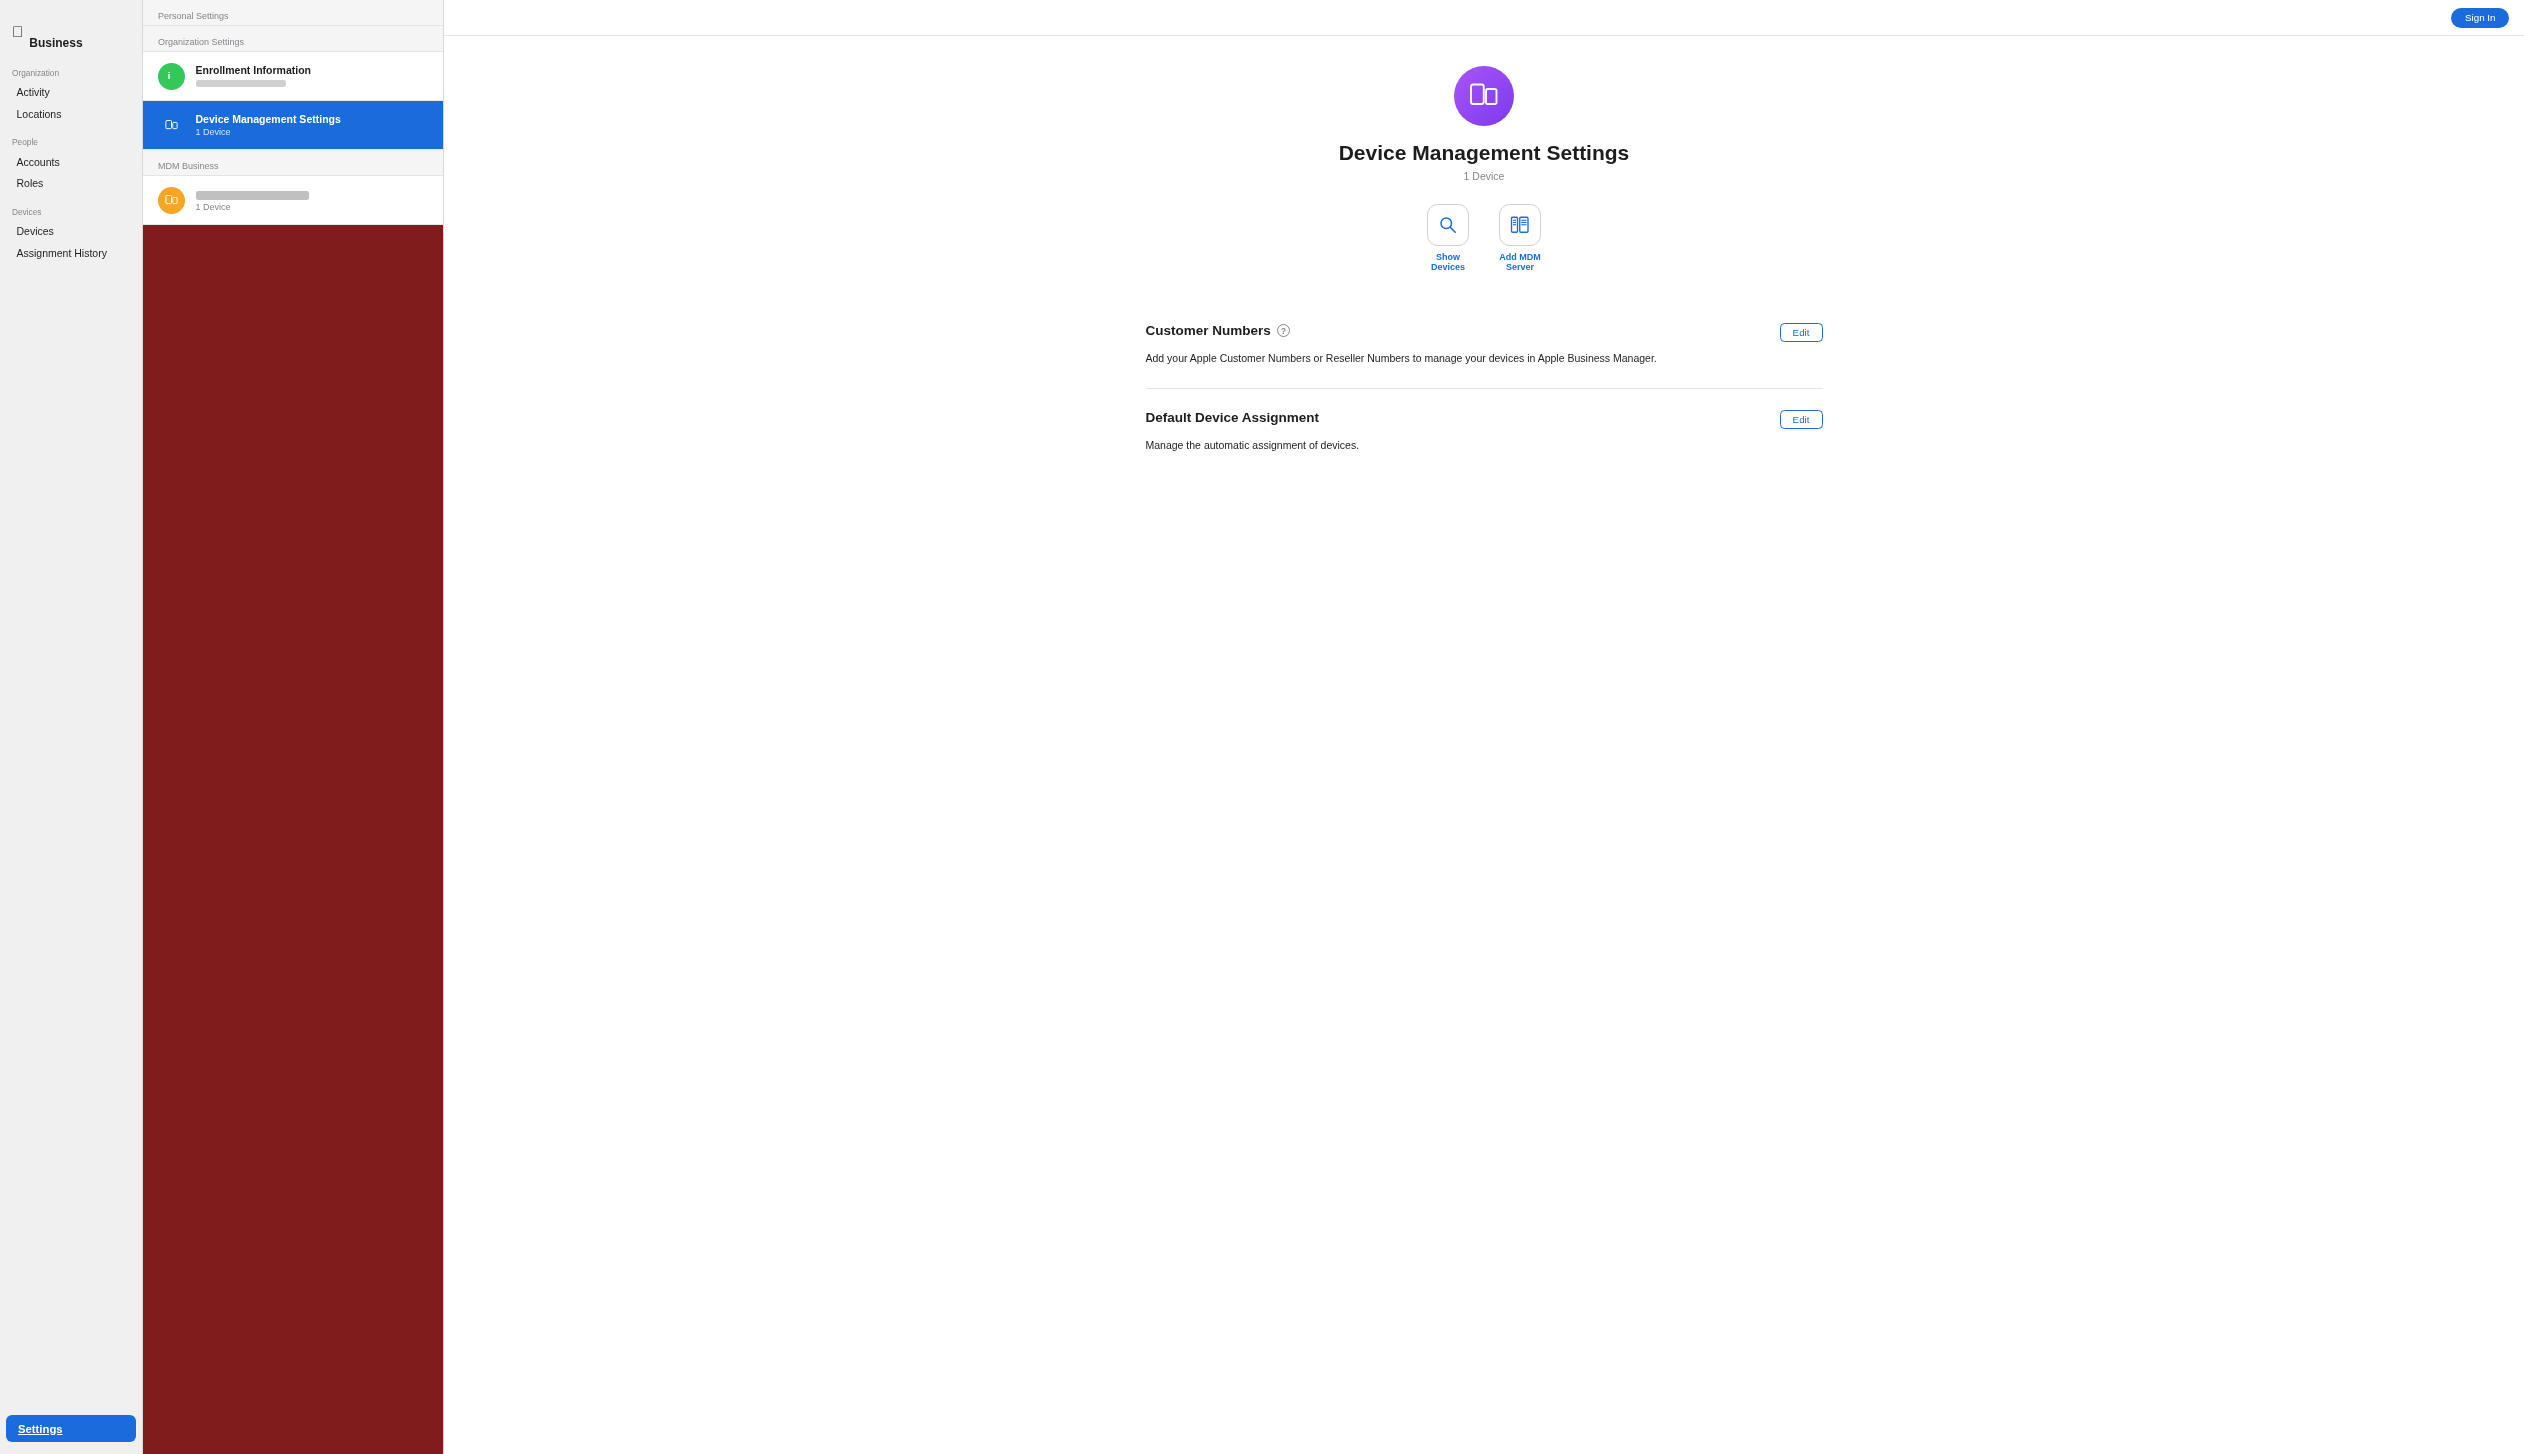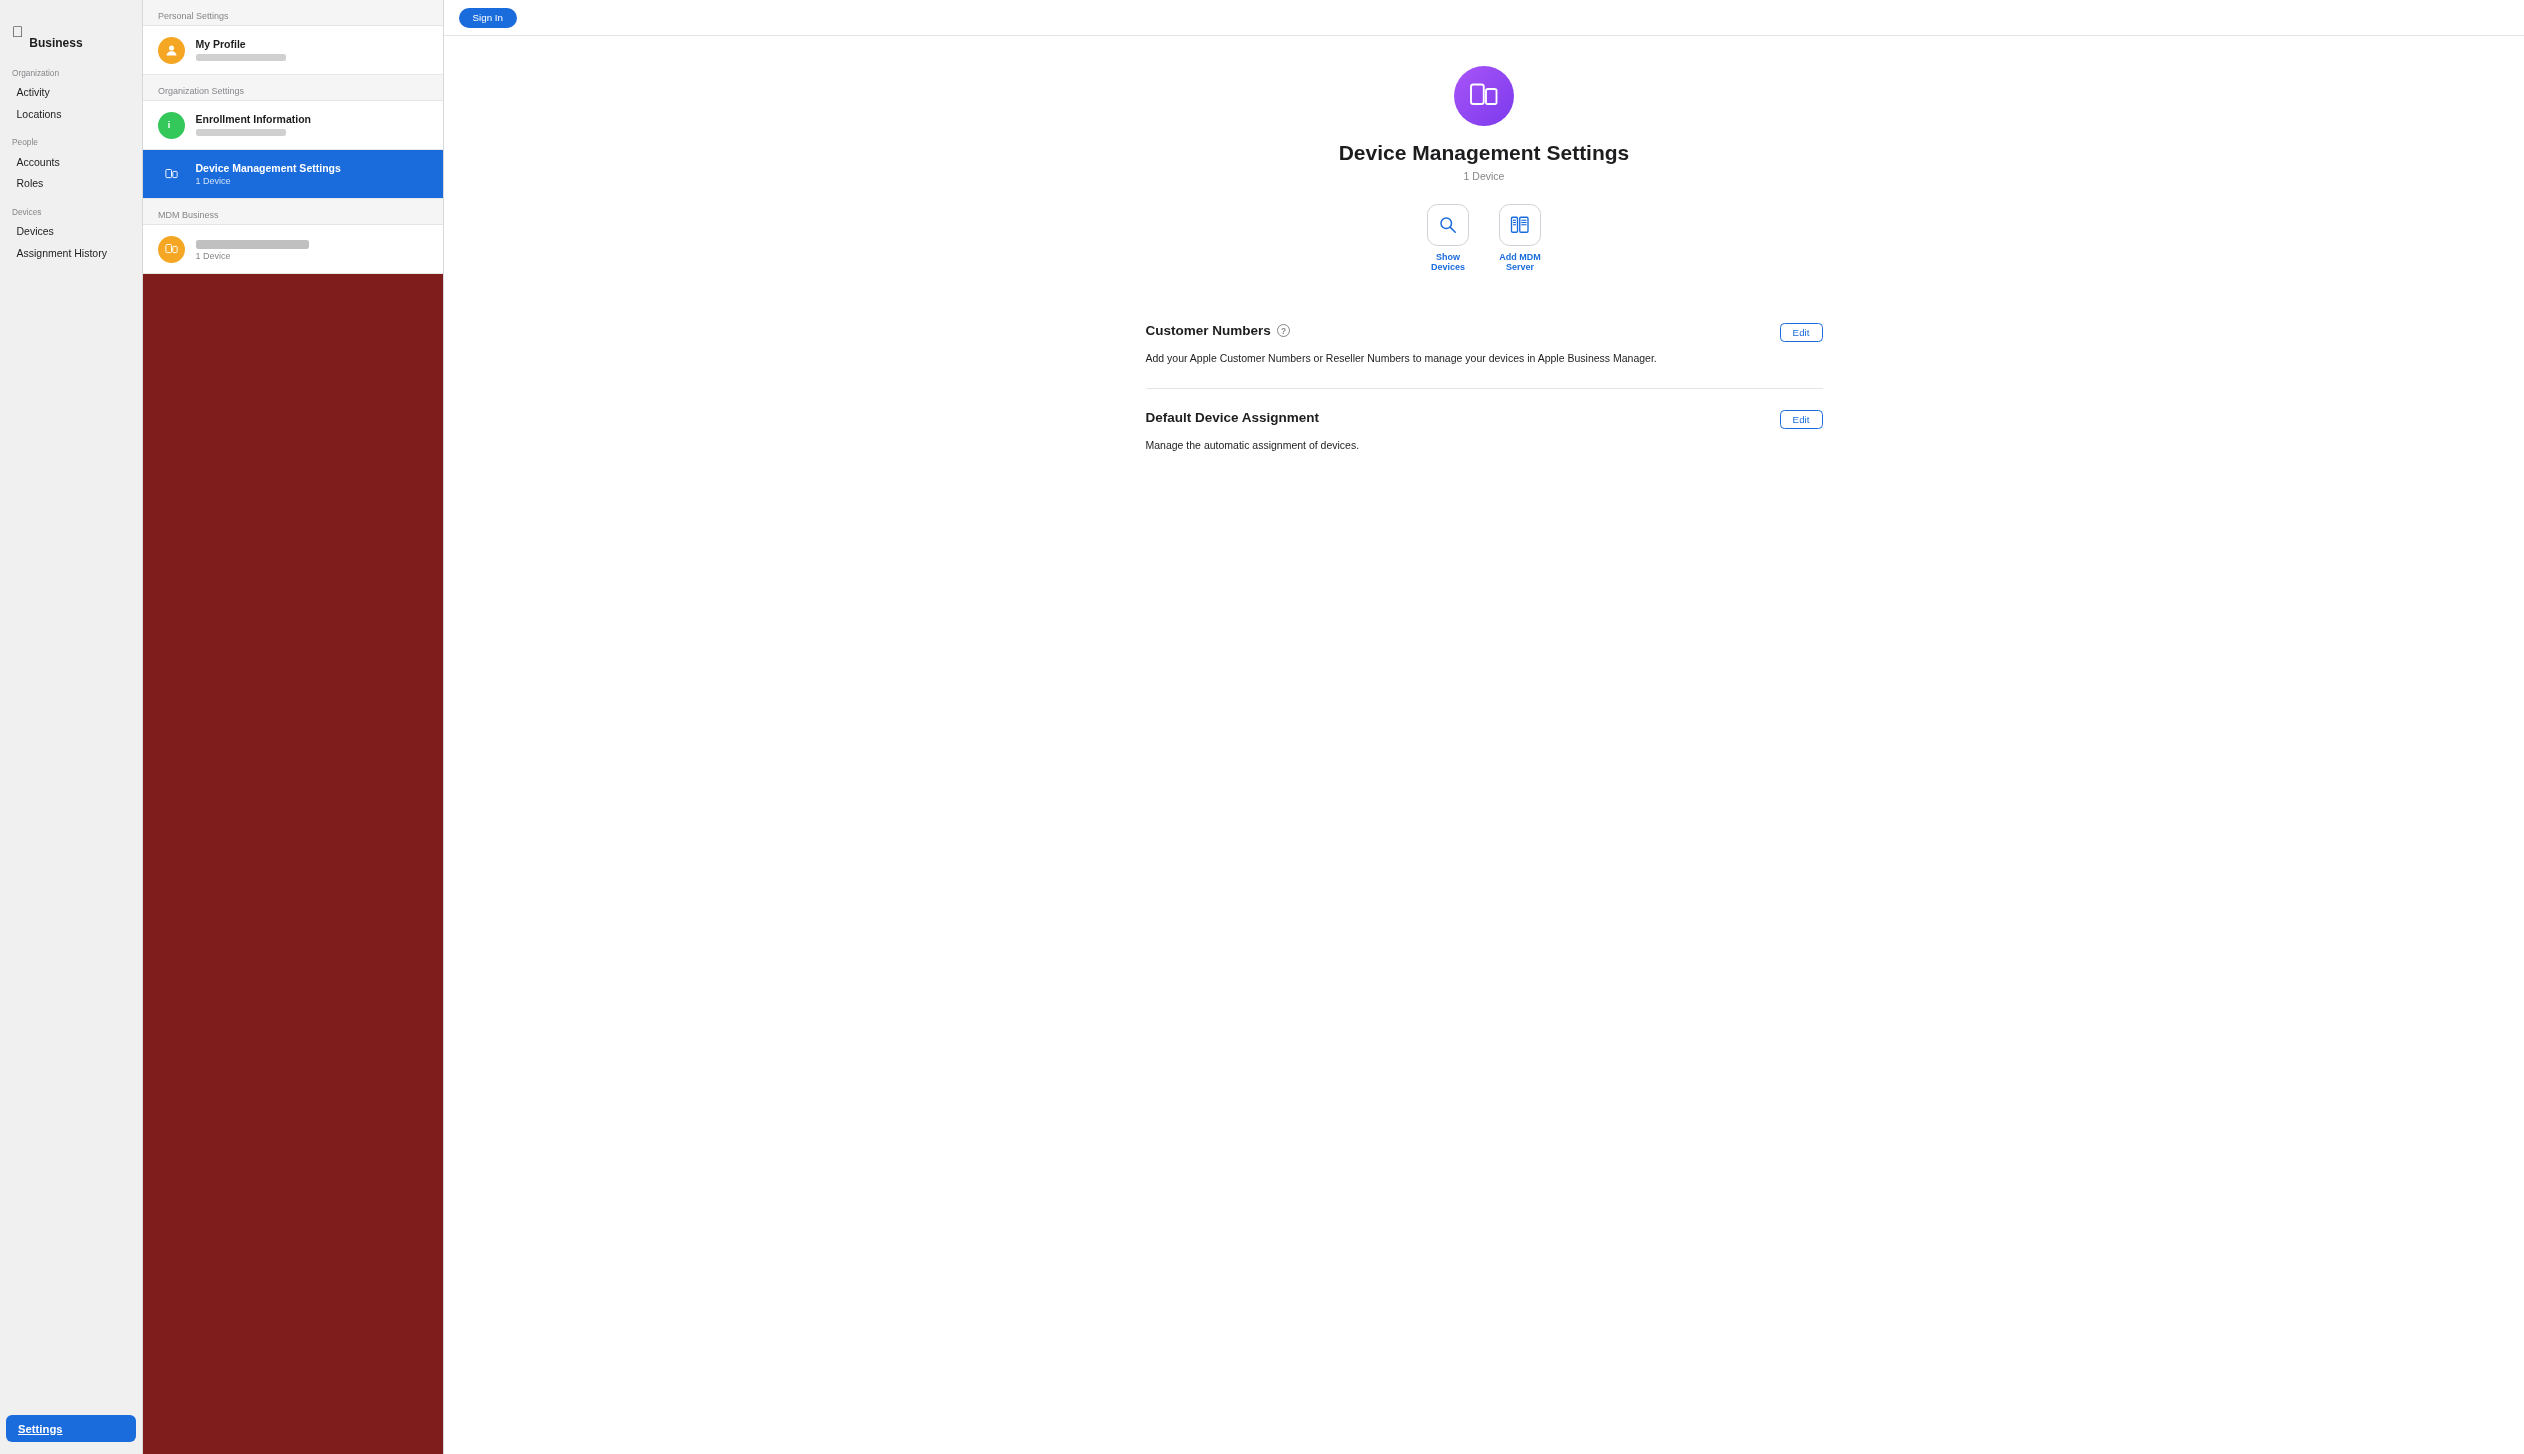--- a/index.html
+++ b/index.html
@@ -136,20 +136,21 @@
     
     #main-content {
       flex: 1;
       background: white;
       overflow-y: auto;
       display: flex;
       flex-direction: column;
     }
     #main-header {
       display: flex;
+      justify-content: flex-end;
       padding: 7.5px 15px;
       border-bottom: 0.8px solid #e5e5e5;
       background: white;
     }
     .header-btn {
       background: #1a6cdc;
       color: white;
       border: none;
       border-radius: 10.5px;
       padding: 4.5px 13.5px;
@@ -312,32 +313,20 @@
   </div>
 
   <div class="sidebar-bottom">
     <div class="sidebar-settings-btn">Settings</div>
   </div>
 </div>
 
 <div id="middle-panel">
   <div class="middle-section-header">Personal Settings</div>
 
-  <div class="middle-item">
-    <div class="item-icon icon-orange">
-      <svg viewBox="0 0 24 24" fill="white" width="15" height="15">
-          <circle cx="12" cy="8" r="4"></circle>
-          <path d="M4 20c0-4 3.6-7 8-7s8 3 8 7"></path>
-        </svg>
-    </div>
-    <div class="item-text">
-      <div class="item-title">My Profile</div>
-      <div class="item-subtitle"><span class="item-subtitle-blurred"></span></div>
-    </div>
-  </div>
 
   <div class="middle-section-header">Organization Settings</div>
 
   <div class="middle-item">
     <div class="item-icon icon-green">
       <svg viewBox="0 0 24 24" fill="white" width="13.5" height="13.5" style="font-size:16px">
           <text x="5" y="17" font-size="16" font-weight="bold" fill="white">i</text>
         </svg>
     </div>
     <div class="item-text">

